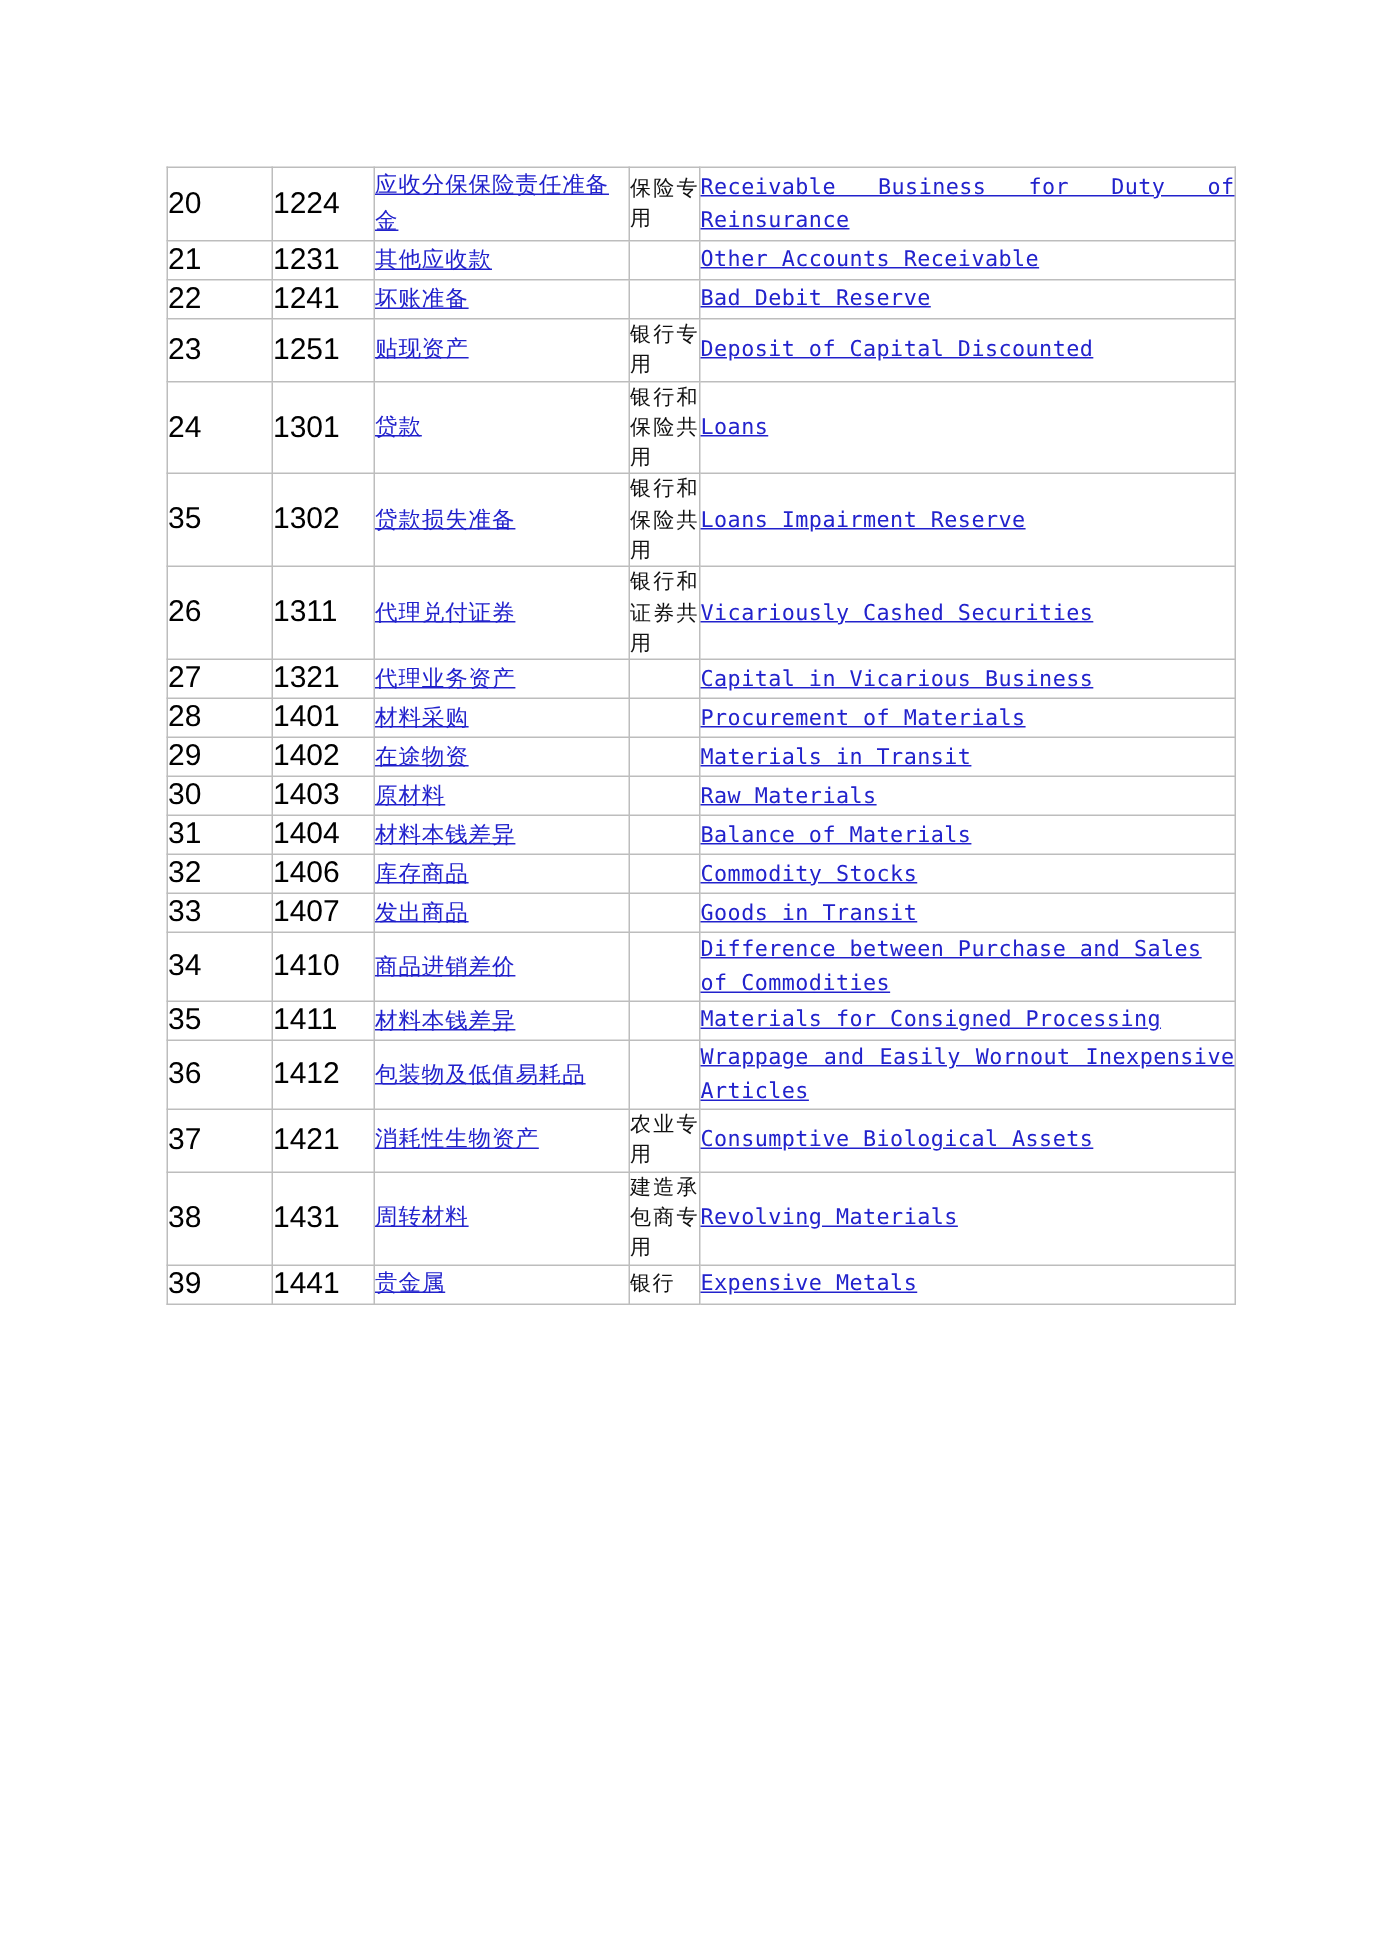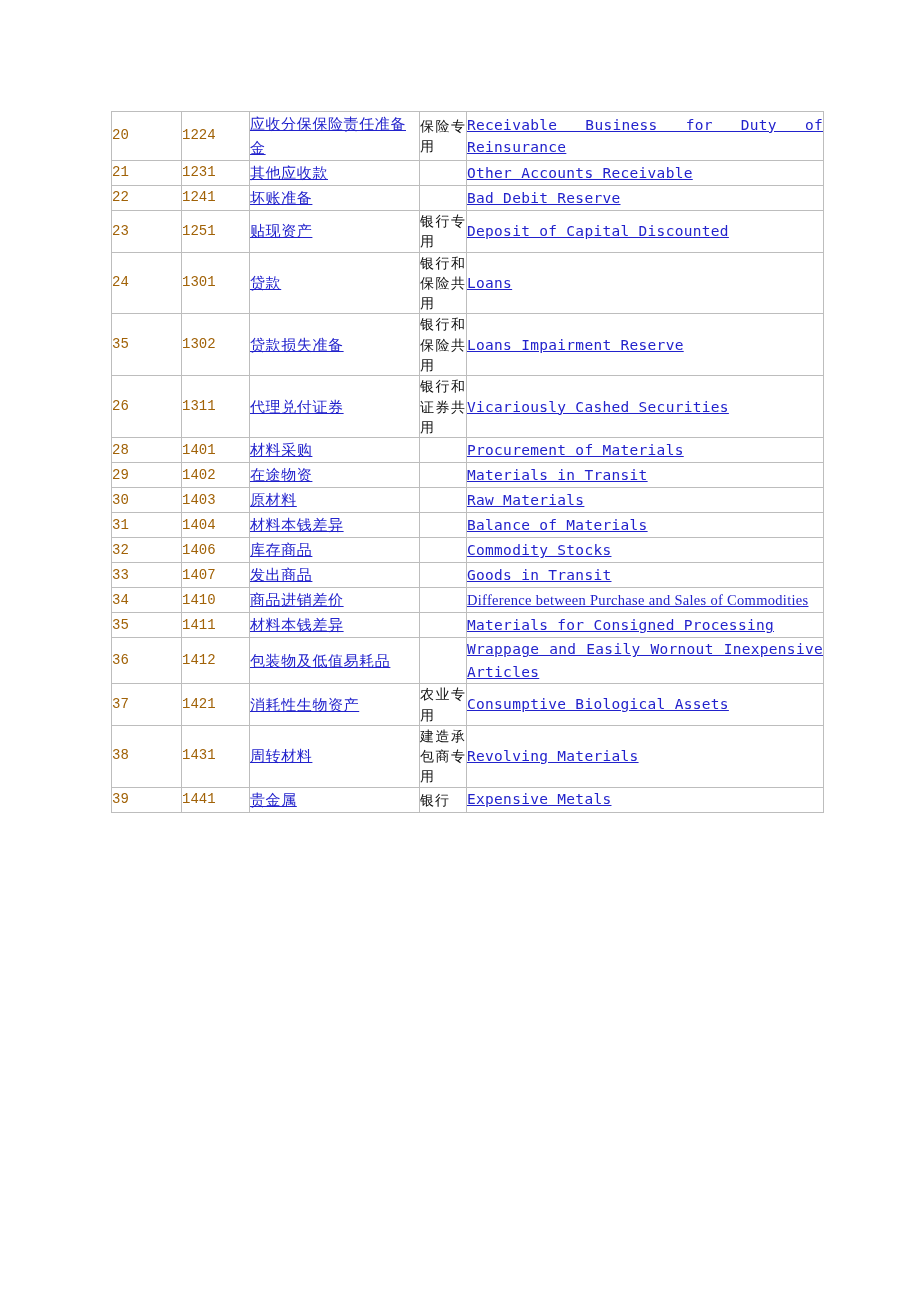--- a/index.html
+++ b/index.html
@@ -33,23 +33,23 @@
   table.accounts col.c-en    { width: 357px; }
 
   table.accounts td {
     border: 1px solid #bdbdbd;
     padding: 0;
     vertical-align: middle;
     background: #ffffff;
   }
 
   .cell-no, .cell-code {
-    font-family: Liberation Mono, monospace;
-    font-size: 14px;
-    color: #a16207;
+    font-family: Liberation Sans, sans-serif;
+    font-size: 20px;
+    color: #000000;
     padding: 3px 0 3px 6px;
     line-height: 1.25;
     white-space: nowrap;
   }
 
   .cell-cn {
     padding: 3px 4px 3px 7px;
     line-height: 1.5;
   }
   .cell-cn .lnk {
@@ -176,20 +176,29 @@
           <td class="cell-code">1311</td>
           <td class="cell-cn"><span class="lnk">代理兑付证券</span></td>
           <td class="cell-note">
             <span class="note-txt">银行和证券共用</span>
           </td>
           <td class="cell-en">
             <span class="lnk-en one-line">Vicariously Cashed Securities</span>
           </td>
         </tr>
         <tr>
+          <td class="cell-no">27</td>
+          <td class="cell-code">1321</td>
+          <td class="cell-cn"><span class="lnk">代理业务资产</span></td>
+          <td class="cell-note"></td>
+          <td class="cell-en">
+            <span class="lnk-en one-line">Capital in Vicarious Business</span>
+          </td>
+        </tr>
+        <tr>
           <td class="cell-no">28</td>
           <td class="cell-code">1401</td>
           <td class="cell-cn"><span class="lnk">材料采购</span></td>
           <td class="cell-note"></td>
           <td class="cell-en">
             <span class="lnk-en one-line">Procurement of Materials</span>
           </td>
         </tr>
         <tr>
           <td class="cell-no">29</td>
@@ -235,21 +244,21 @@
           <td class="cell-en">
             <span class="lnk-en one-line">Goods in Transit</span>
           </td>
         </tr>
         <tr>
           <td class="cell-no">34</td>
           <td class="cell-code">1410</td>
           <td class="cell-cn"><span class="lnk">商品进销差价</span></td>
           <td class="cell-note"></td>
           <td class="cell-en">
-            <span class="lnk-en" style="text-align: left; font-family: Liberation Serif, serif;">Difference between Purchase and Sales of Commodities</span>
+            <span class="lnk-en" style="text-align: left;">Difference between Purchase and Sales of Commodities</span>
           </td>
         </tr>
         <tr>
           <td class="cell-no">35</td>
           <td class="cell-code">1411</td>
           <td class="cell-cn"><span class="lnk">材料本钱差异</span></td>
           <td class="cell-note"></td>
           <td class="cell-en">
             <span class="lnk-en one-line">Materials for Consigned Processing</span>
           </td>

